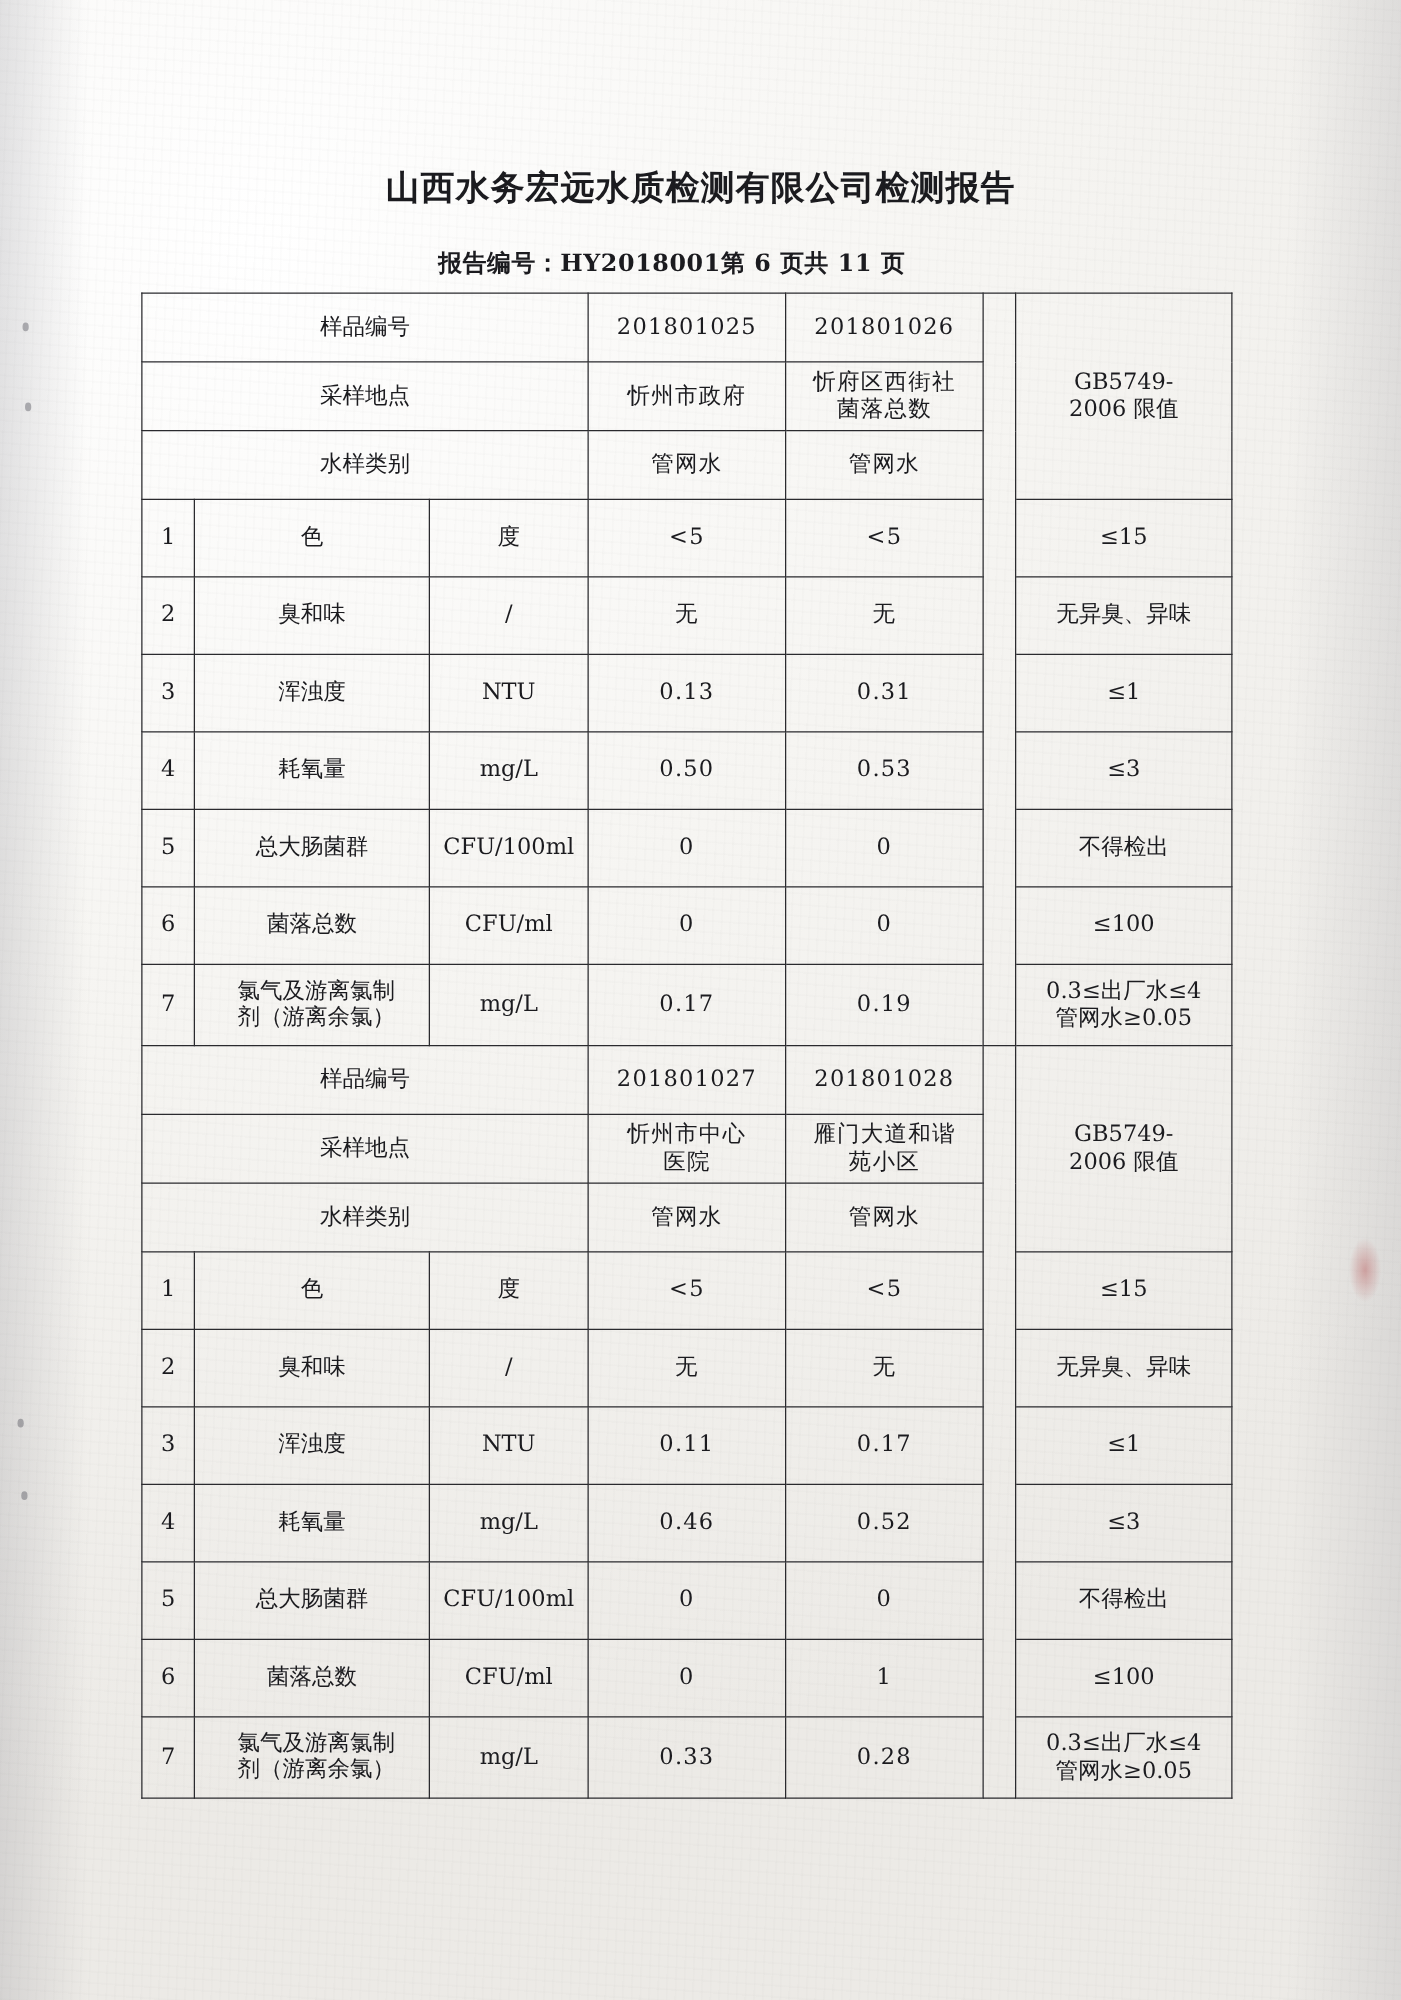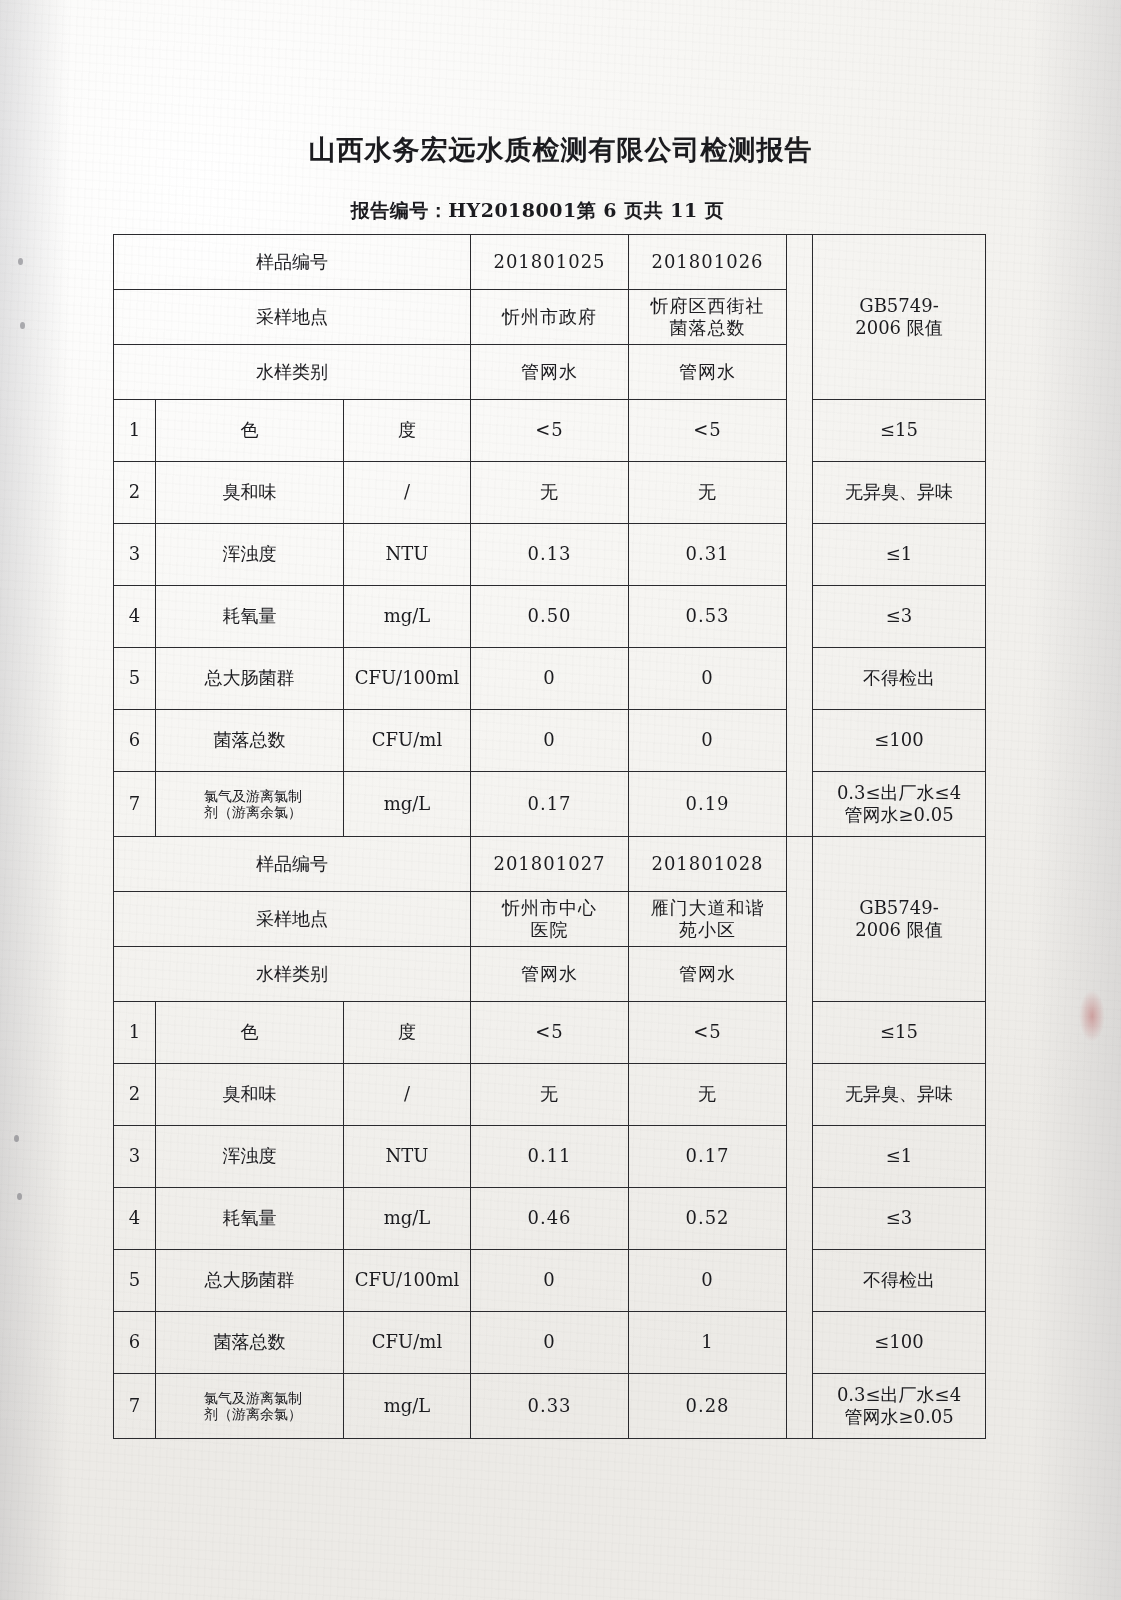--- a/index.html
+++ b/index.html
@@ -123,21 +123,21 @@
   td.h-label {
     font-size: 19px;
   }
   td.idx { font-size: 18px; }
   td.name {
     text-align: left;
     padding-left: 14px;
     font-size: 19px;
   }
   td.name.two-line {
-    font-size: 14px;
+    font-size: 18px;
     line-height: 1.15;
     padding-left: 10px;
   }
   td.unit { font-size: 17px; }
   td.val { font-size: 18px; letter-spacing: 1px; }
   td.limit { font-size: 18px; }
   td.limit.small {
     font-size: 18px;
     line-height: 1.2;
     letter-spacing: 0;

